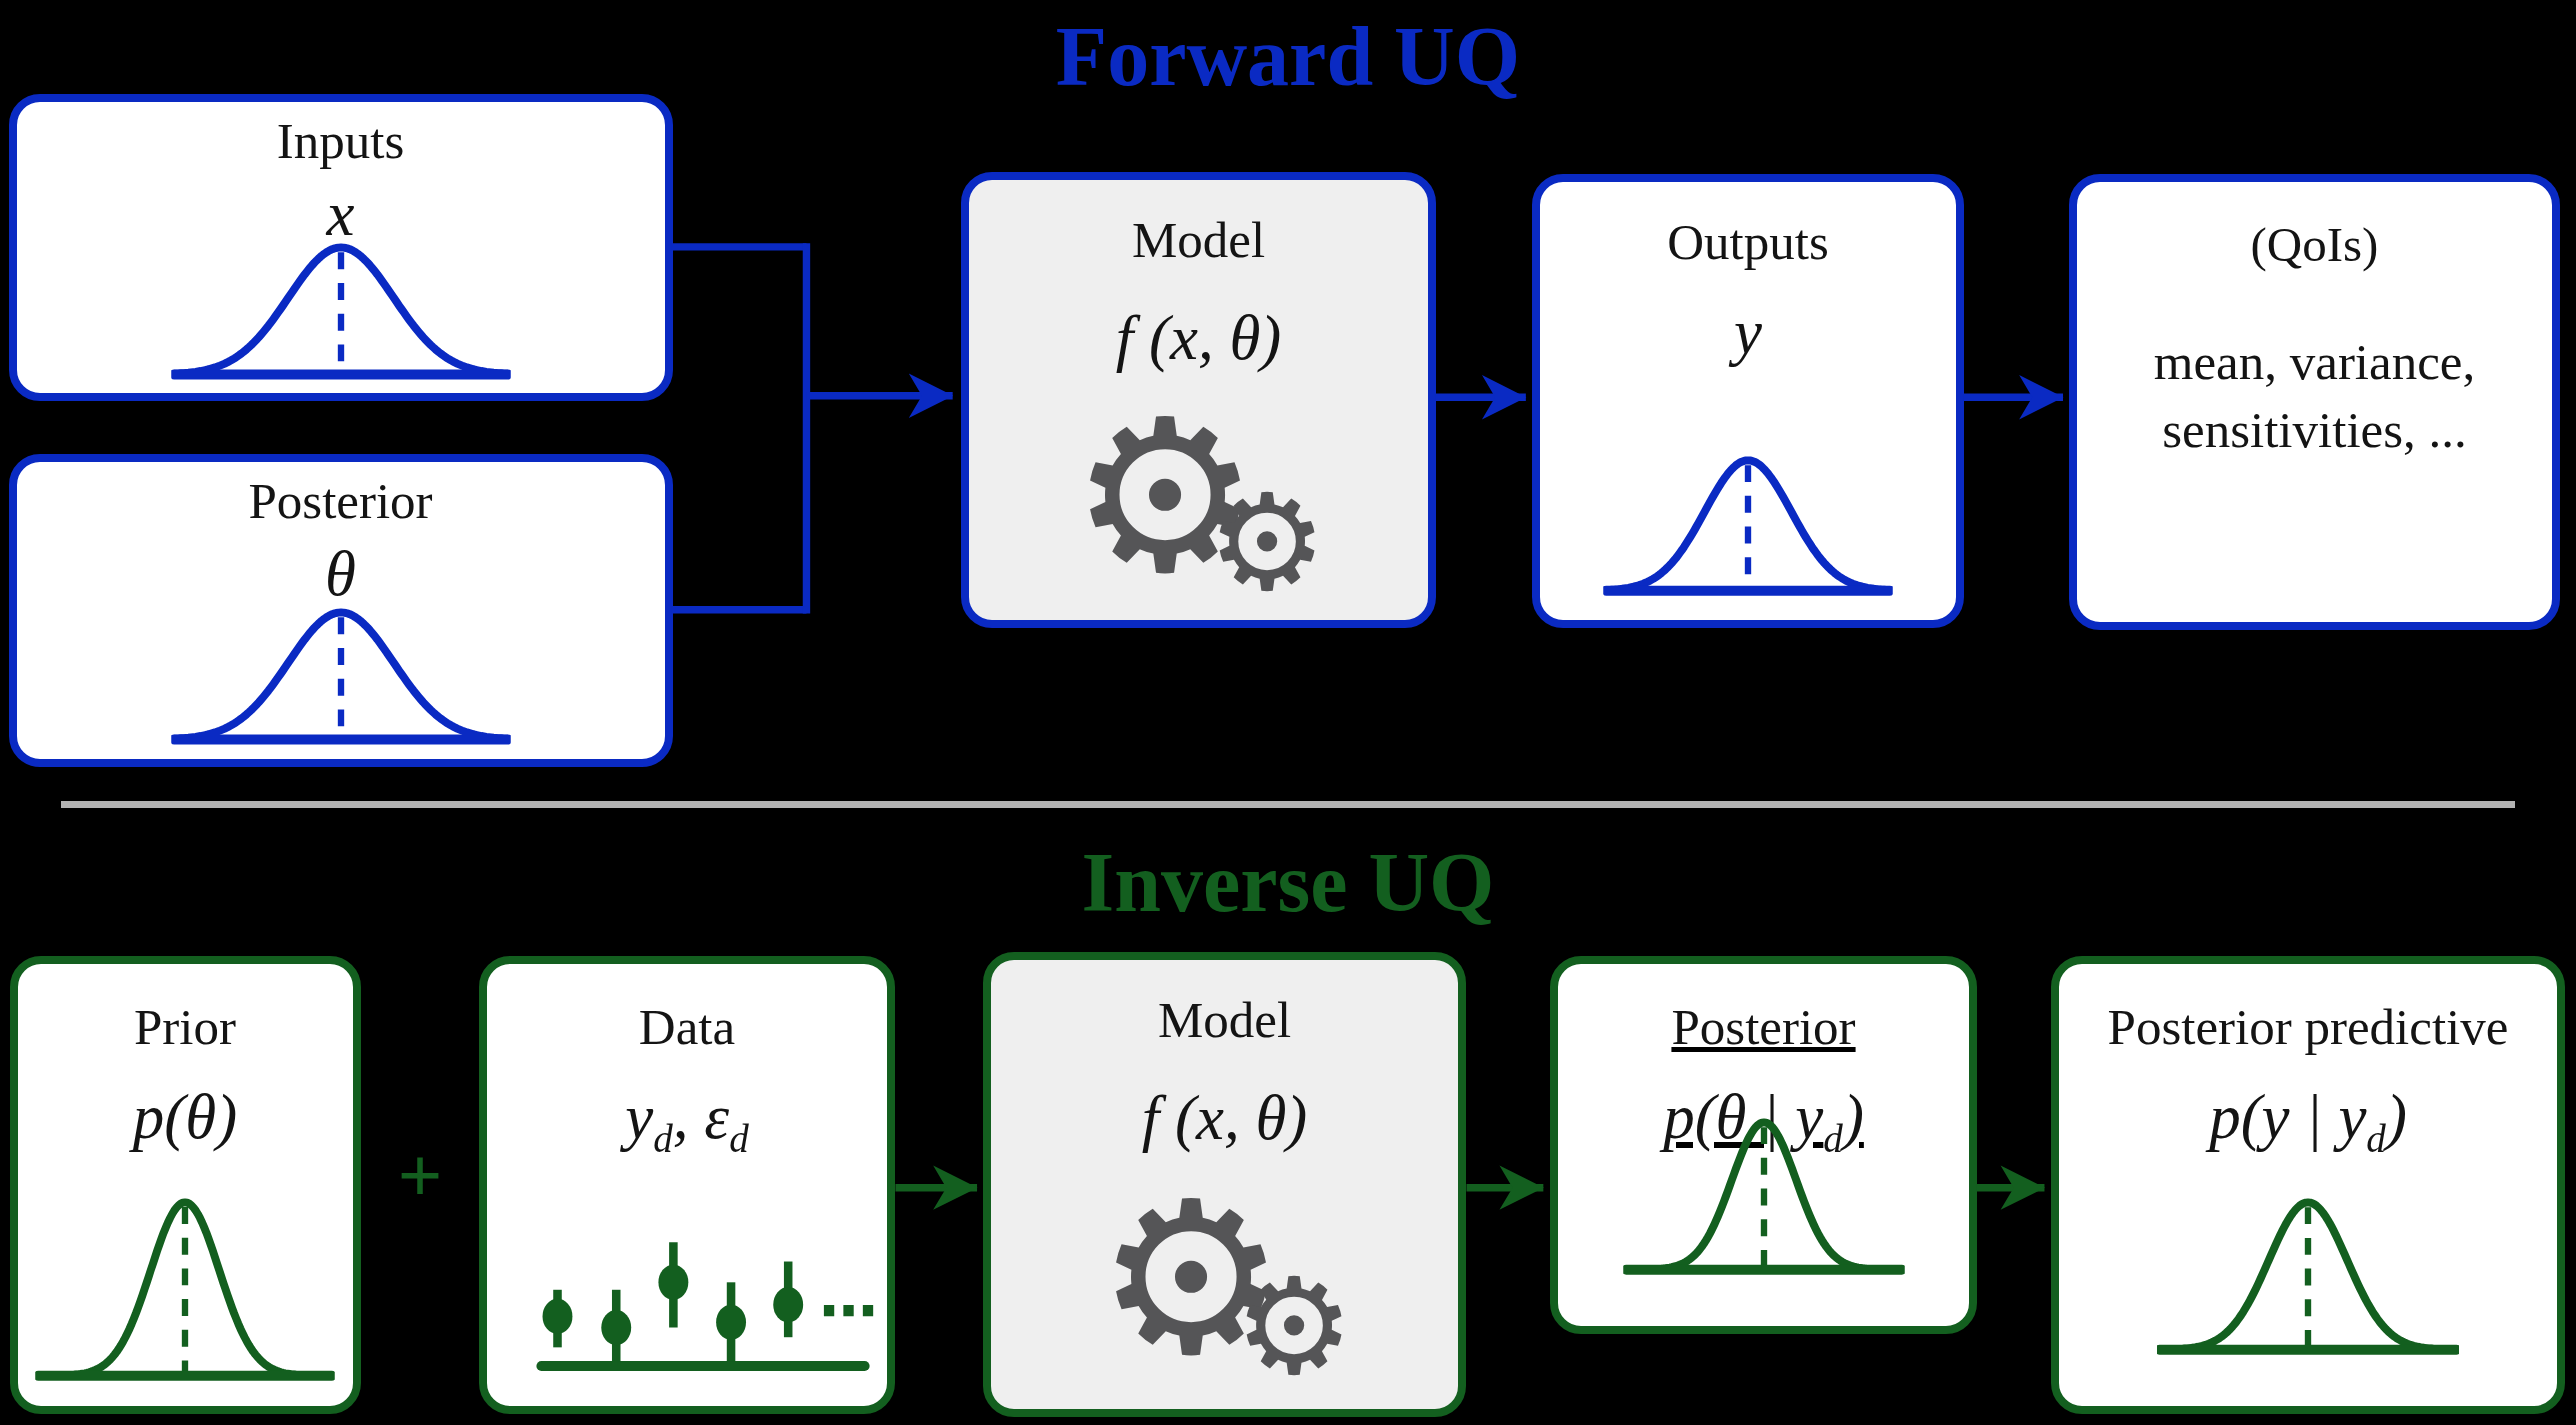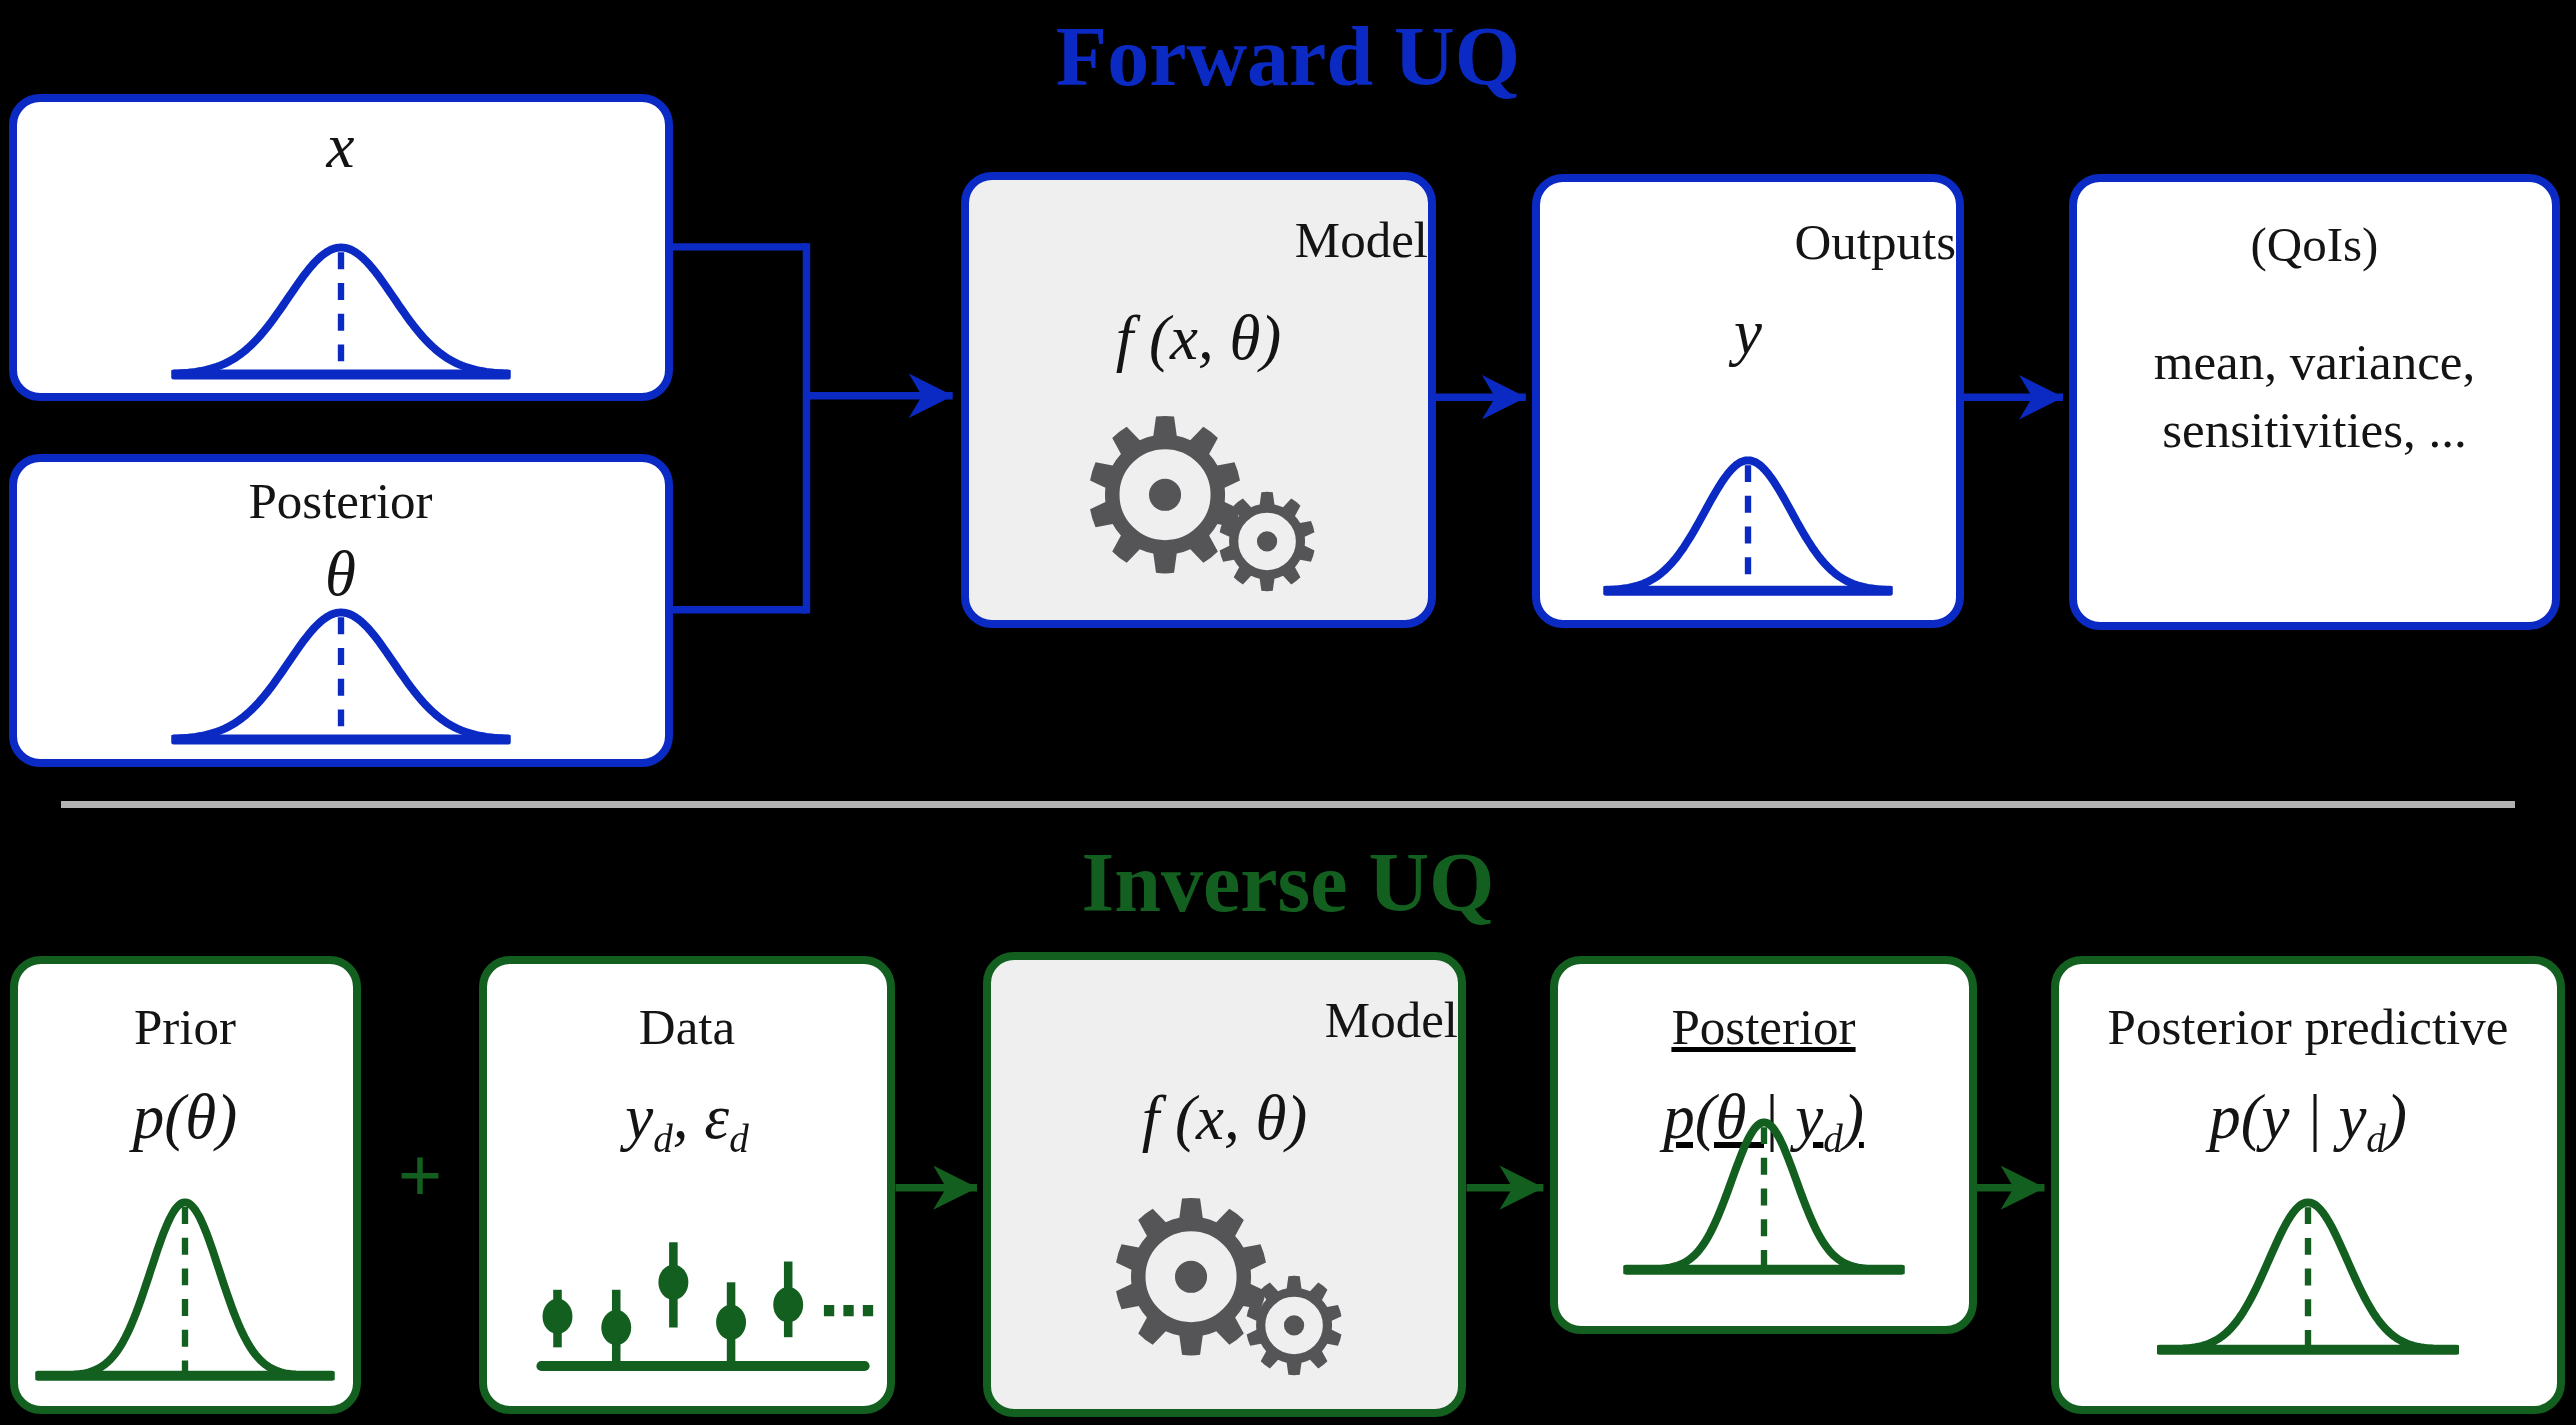--- a/index.html
+++ b/index.html
@@ -17,21 +17,21 @@
   .divider{position:absolute;background:var(--divider);}
   .box{
     position:absolute;box-sizing:border-box;border-radius:31px;
     border:8.5px solid;background:var(--boxfill);text-align:center;
   }
   .box.blue{border-color:var(--blue);}
   .box.green{border-color:var(--green);}
   .box.graybg{background:var(--modelfill);}
   .box-title{font-size:51px;color:var(--text);line-height:1.16;}
   .pad-sm{padding-top:9.5px;}
-  .pad-md{padding-top:31px;text-align:right;}
+  .pad-md{padding-top:31px;}
   .pad-lg{padding-top:34px;}
   .box-math{
     font-size:63px;font-style:italic;color:var(--text);line-height:1.1;
   }
   .m-sm{margin-top:9.5px;}
   .m-md{margin-top:25.4px;}
   .m-lg{margin-top:34px;}
   .box-math sub{font-size:0.62em;line-height:0;}
   .qoi-title{font-size:49px;color:var(--text);line-height:1.18;white-space:nowrap;}
   .qoi-body{font-size:51px;color:var(--text);line-height:1.33;margin-top:55px;white-space:nowrap;}
@@ -55,20 +55,21 @@
   .fill-blue{fill:var(--blue);}
   .fill-green{fill:var(--green);}
   #data-plot{position:absolute;left:0;top:0;width:100%;height:100%;}
 </style>
 </head>
 <body>
 
 <div class="section-title fwd">Forward UQ</div>
 
 <div class="box blue" style="left:8.5px;top:94px;width:664px;height:307px;">
+  <div class="box-title pad-sm">Inputs</div>
   <div class="box-math m-sm">x</div>
   <svg class="curve gauss blue-ink" style="bottom:12.7px;" width="339" height="139" viewBox="0 0 640 262">
       <line x1="320" y1="21" x2="320" y2="246" stroke="currentColor" stroke-width="12" stroke-dasharray="32 26"></line>
       <path d="M0.0 250.7 L4.6 250.5 L9.1 250.2 L13.7 250.0 L18.3 249.6 L22.9 249.3 L27.4 248.9 L32.0 248.5 L36.6 247.9 L41.1 247.4 L45.7 246.8 L50.3 246.0 L54.9 245.3 L59.4 244.4 L64.0 243.4 L68.6 242.3 L73.1 241.1 L77.7 239.8 L82.3 238.4 L86.9 236.8 L91.4 235.1 L96.0 233.2 L100.6 231.2 L105.1 229.0 L109.7 226.6 L114.3 224.0 L118.9 221.3 L123.4 218.3 L128.0 215.1 L132.6 211.7 L137.1 208.1 L141.7 204.3 L146.3 200.2 L150.9 195.9 L155.4 191.4 L160.0 186.6 L164.6 181.7 L169.1 176.5 L173.7 171.1 L178.3 165.5 L182.9 159.7 L187.4 153.7 L192.0 147.6 L196.6 141.3 L201.1 134.9 L205.7 128.4 L210.3 121.8 L214.9 115.1 L219.4 108.4 L224.0 101.7 L228.6 95.1 L233.1 88.4 L237.7 81.9 L242.3 75.4 L246.9 69.1 L251.4 63.0 L256.0 57.1 L260.6 51.4 L265.1 46.0 L269.7 40.9 L274.3 36.2 L278.9 31.8 L283.4 27.8 L288.0 24.2 L292.6 21.0 L297.1 18.3 L301.7 16.0 L306.3 14.3 L310.9 13.0 L315.4 12.3 L320.0 12.0 L324.6 12.3 L329.1 13.0 L333.7 14.3 L338.3 16.0 L342.9 18.3 L347.4 21.0 L352.0 24.2 L356.6 27.8 L361.1 31.8 L365.7 36.2 L370.3 40.9 L374.9 46.0 L379.4 51.4 L384.0 57.1 L388.6 63.0 L393.1 69.1 L397.7 75.4 L402.3 81.9 L406.9 88.4 L411.4 95.1 L416.0 101.7 L420.6 108.4 L425.1 115.1 L429.7 121.8 L434.3 128.4 L438.9 134.9 L443.4 141.3 L448.0 147.6 L452.6 153.7 L457.1 159.7 L461.7 165.5 L466.3 171.1 L470.9 176.5 L475.4 181.7 L480.0 186.6 L484.6 191.4 L489.1 195.9 L493.7 200.2 L498.3 204.3 L502.9 208.1 L507.4 211.7 L512.0 215.1 L516.6 218.3 L521.1 221.3 L525.7 224.0 L530.3 226.6 L534.9 229.0 L539.4 231.2 L544.0 233.2 L548.6 235.1 L553.1 236.8 L557.7 238.4 L562.3 239.8 L566.9 241.1 L571.4 242.3 L576.0 243.4 L580.6 244.4 L585.1 245.3 L589.7 246.0 L594.3 246.8 L598.9 247.4 L603.4 247.9 L608.0 248.5 L612.6 248.9 L617.1 249.3 L621.7 249.6 L626.3 250.0 L630.9 250.2 L635.4 250.5 L640.0 250.7" fill="none" stroke="currentColor" stroke-width="15" stroke-linejoin="round" stroke-linecap="round"></path>
       <line x1="5" y1="252" x2="635" y2="252" stroke="currentColor" stroke-width="19" stroke-linecap="round"></line>
     </svg>
 </div>
 
 <div class="box blue" style="left:8.5px;top:454px;width:664px;height:313px;">
   <div class="box-title pad-sm">Posterior</div>

